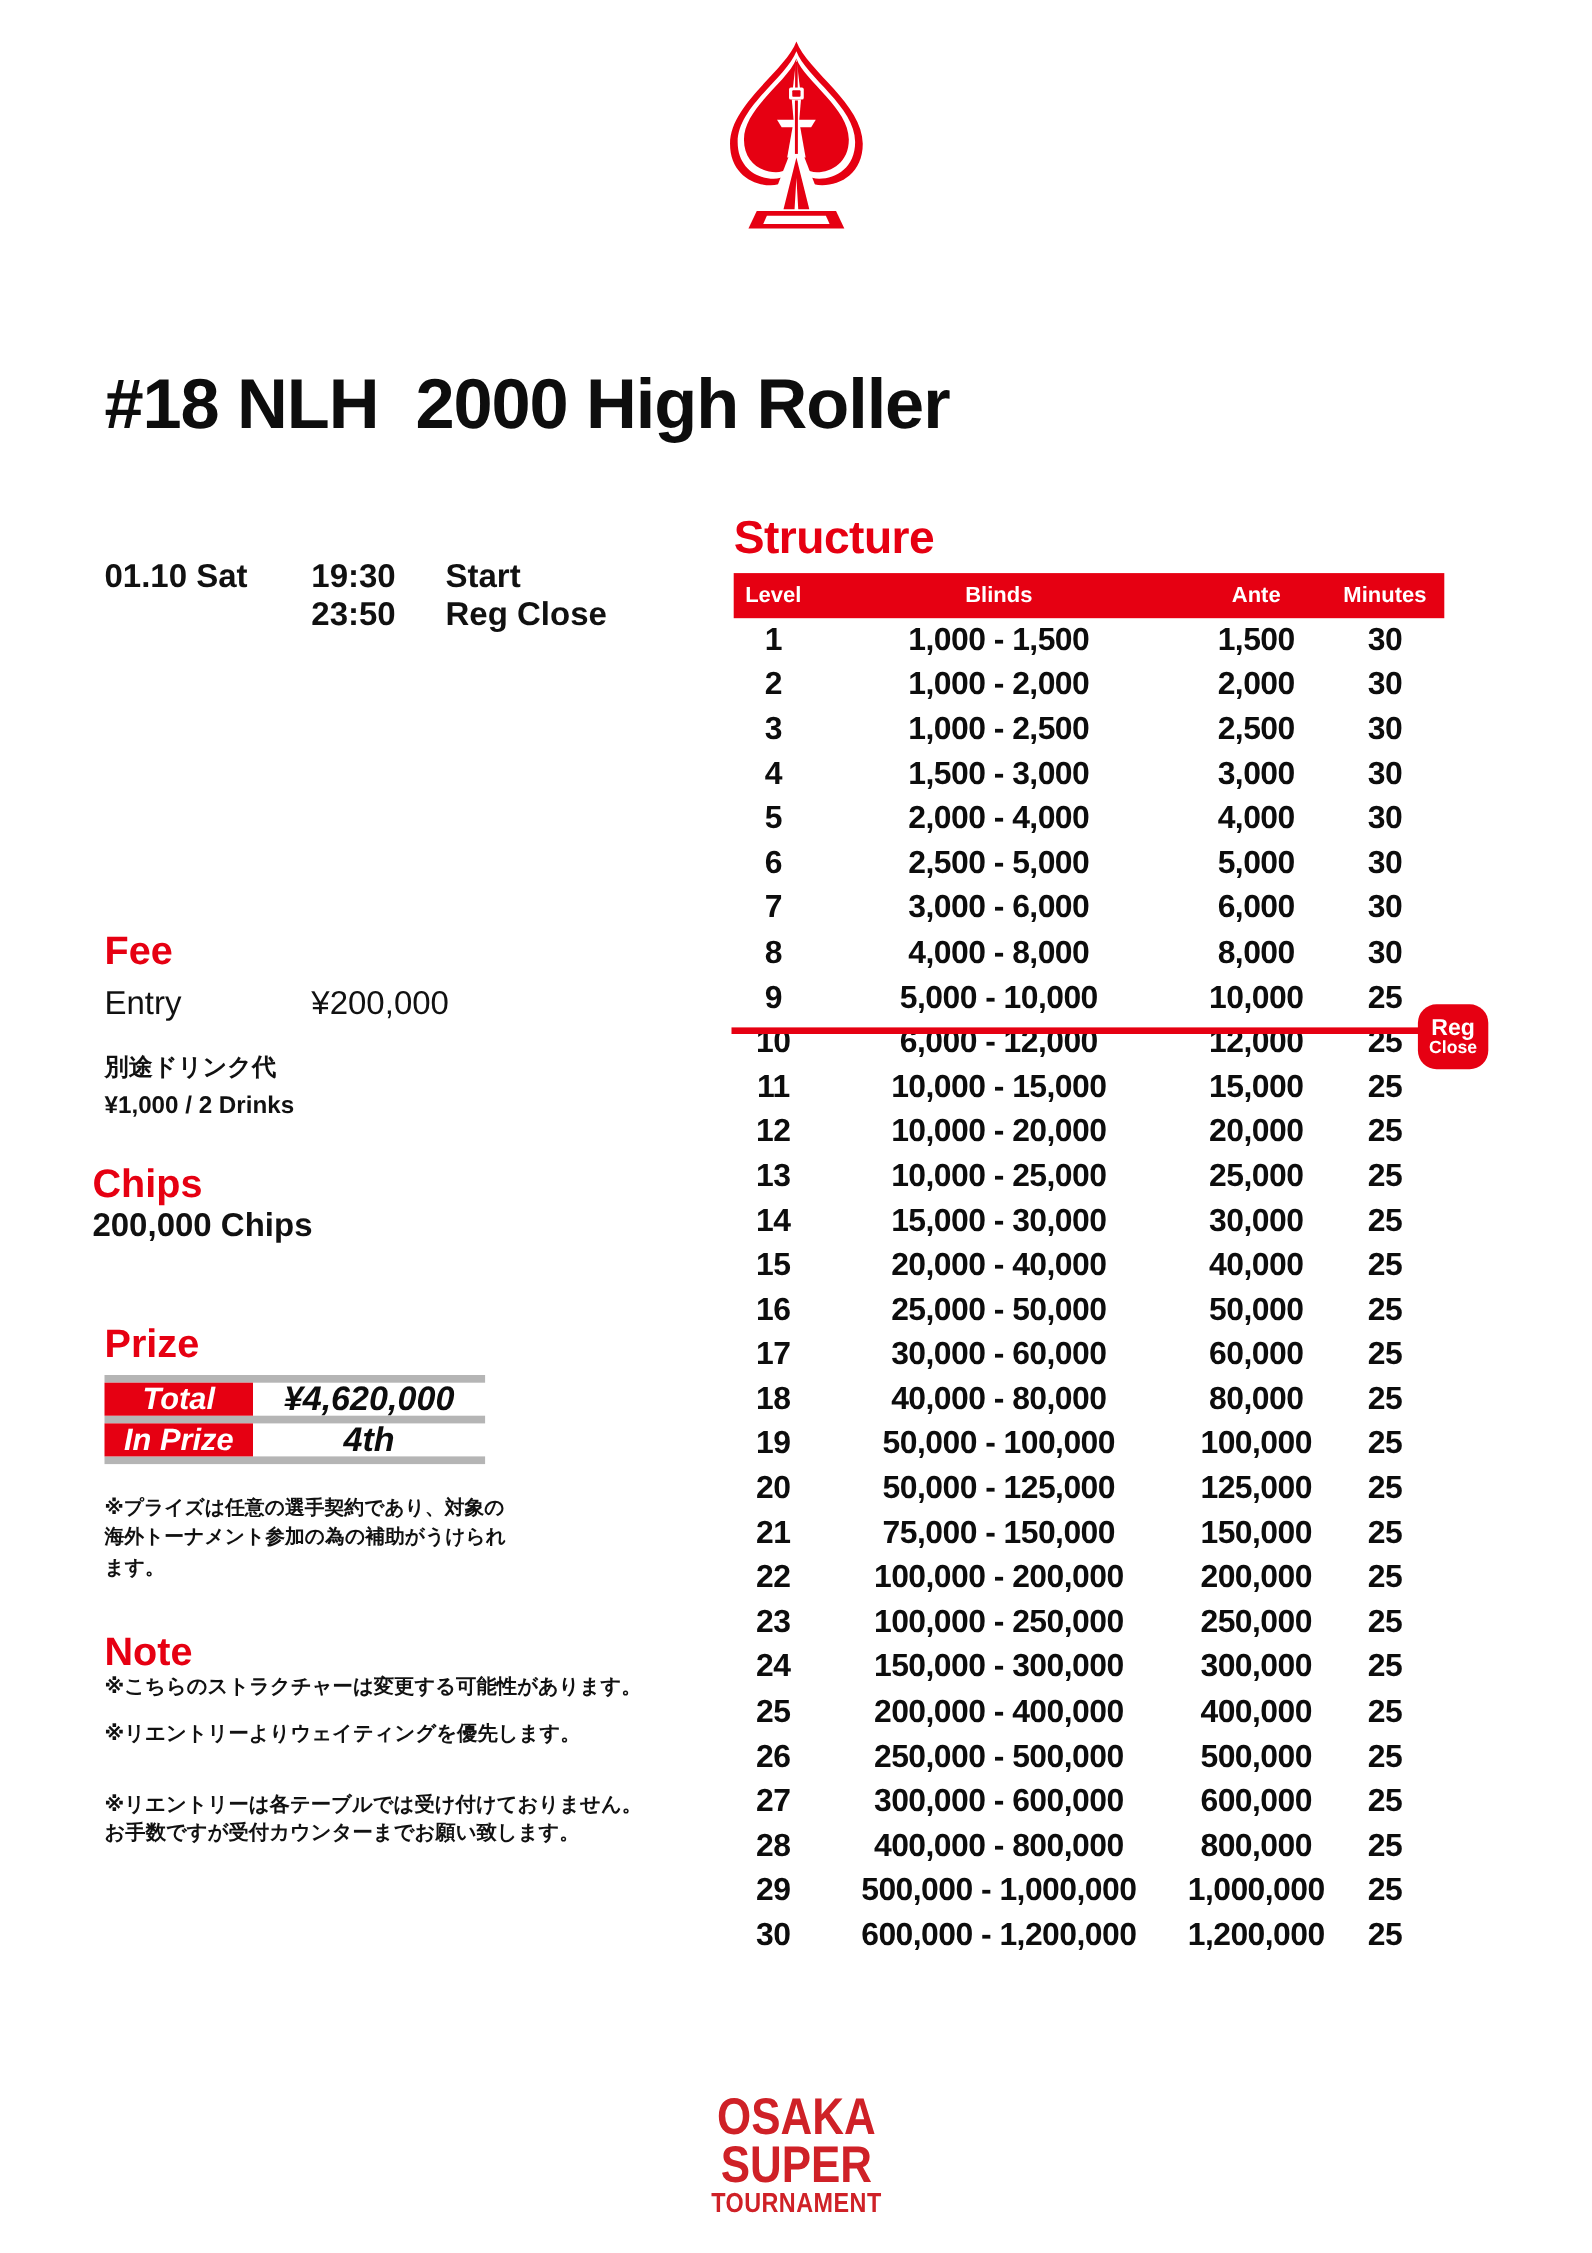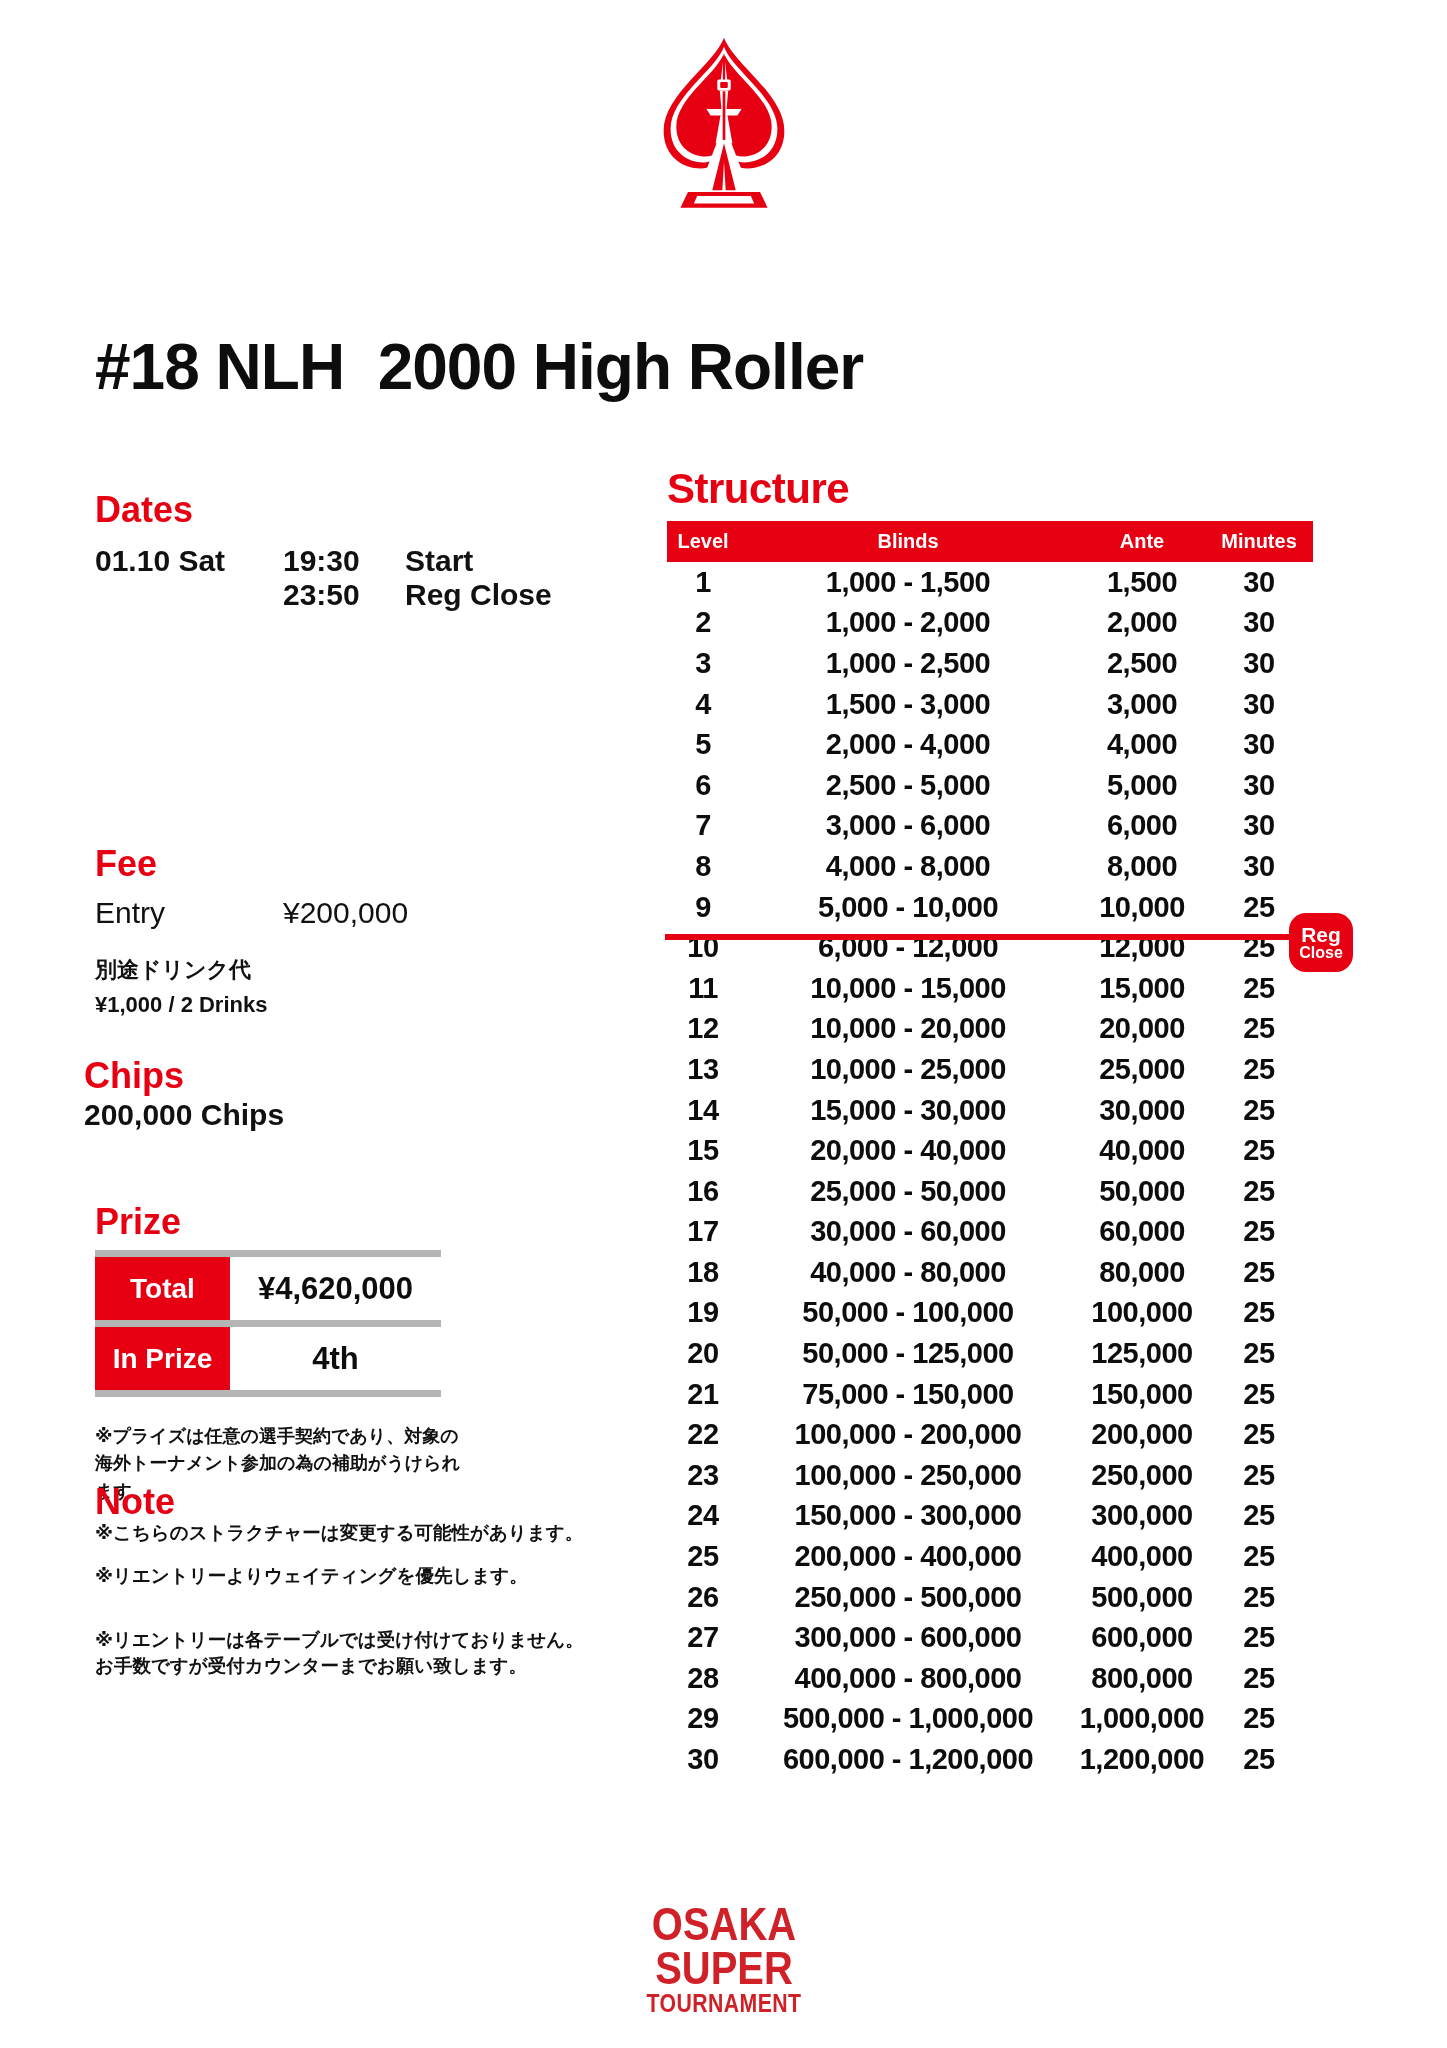--- a/index.html
+++ b/index.html
@@ -39,21 +39,21 @@
   .sec-fee{position:absolute;left:95px;top:846px;width:520px;}
   .entry-row{display:grid;grid-template-columns:188px auto;margin-top:14px;font-size:30px;font-weight:normal;}
   .drink-note{margin-top:22px;font-size:22px;font-weight:bold;line-height:1.6;}
   
   .sec-chips{position:absolute;left:84px;top:1058px;width:520px;}
   .chips-value{margin-top:4px;font-size:30px;font-weight:bold;}
   
   .sec-prize{position:absolute;left:95px;top:1204px;width:520px;}
   .prize-table{margin-top:10px;width:346px;}
   .gray-bar{height:7px;background:var(--gray-bar);}
-  .prize-row{display:flex;height:63px;align-items:stretch;}
+  .prize-row{display:flex;height:30px;align-items:stretch;font-style:italic;}
   .prize-label{
     width:135px;background:var(--brand-red);color:#ffffff;
     display:flex;align-items:center;justify-content:center;
     font-size:28px;font-weight:bold;
   }
   .prize-value{
     flex:1;display:flex;align-items:center;justify-content:center;
     font-size:31px;font-weight:bold;color:#0d0d0d;
   }
   .prize-note{margin-top:26px;width:368px;font-size:18px;font-weight:bold;line-height:1.52;}
@@ -130,21 +130,20 @@
       <polygon fill="#e60012" points="100,128 86,184 98,184 100,150 102,184 114,184"></polygon>
 
       <polygon fill="#e60012" points="57,186 143,186 152,205 48,205"></polygon>
       <polygon fill="#ffffff" points="68,191 132,191 136,200 64,200"></polygon>
     </svg>
   </div>
 
   <h1 class="page-title">#18 NLH  2000 High Roller</h1>
 
   <section class="sec-dates">
-    <div class="sec-heading">Dates</div>
     <div class="dates-grid">
       <div>01.10 Sat</div>
       <div>19:30</div>
       <div>Start</div>
       <div></div>
       <div>23:50</div>
       <div>Reg Close</div>
     </div>
   </section>
 

